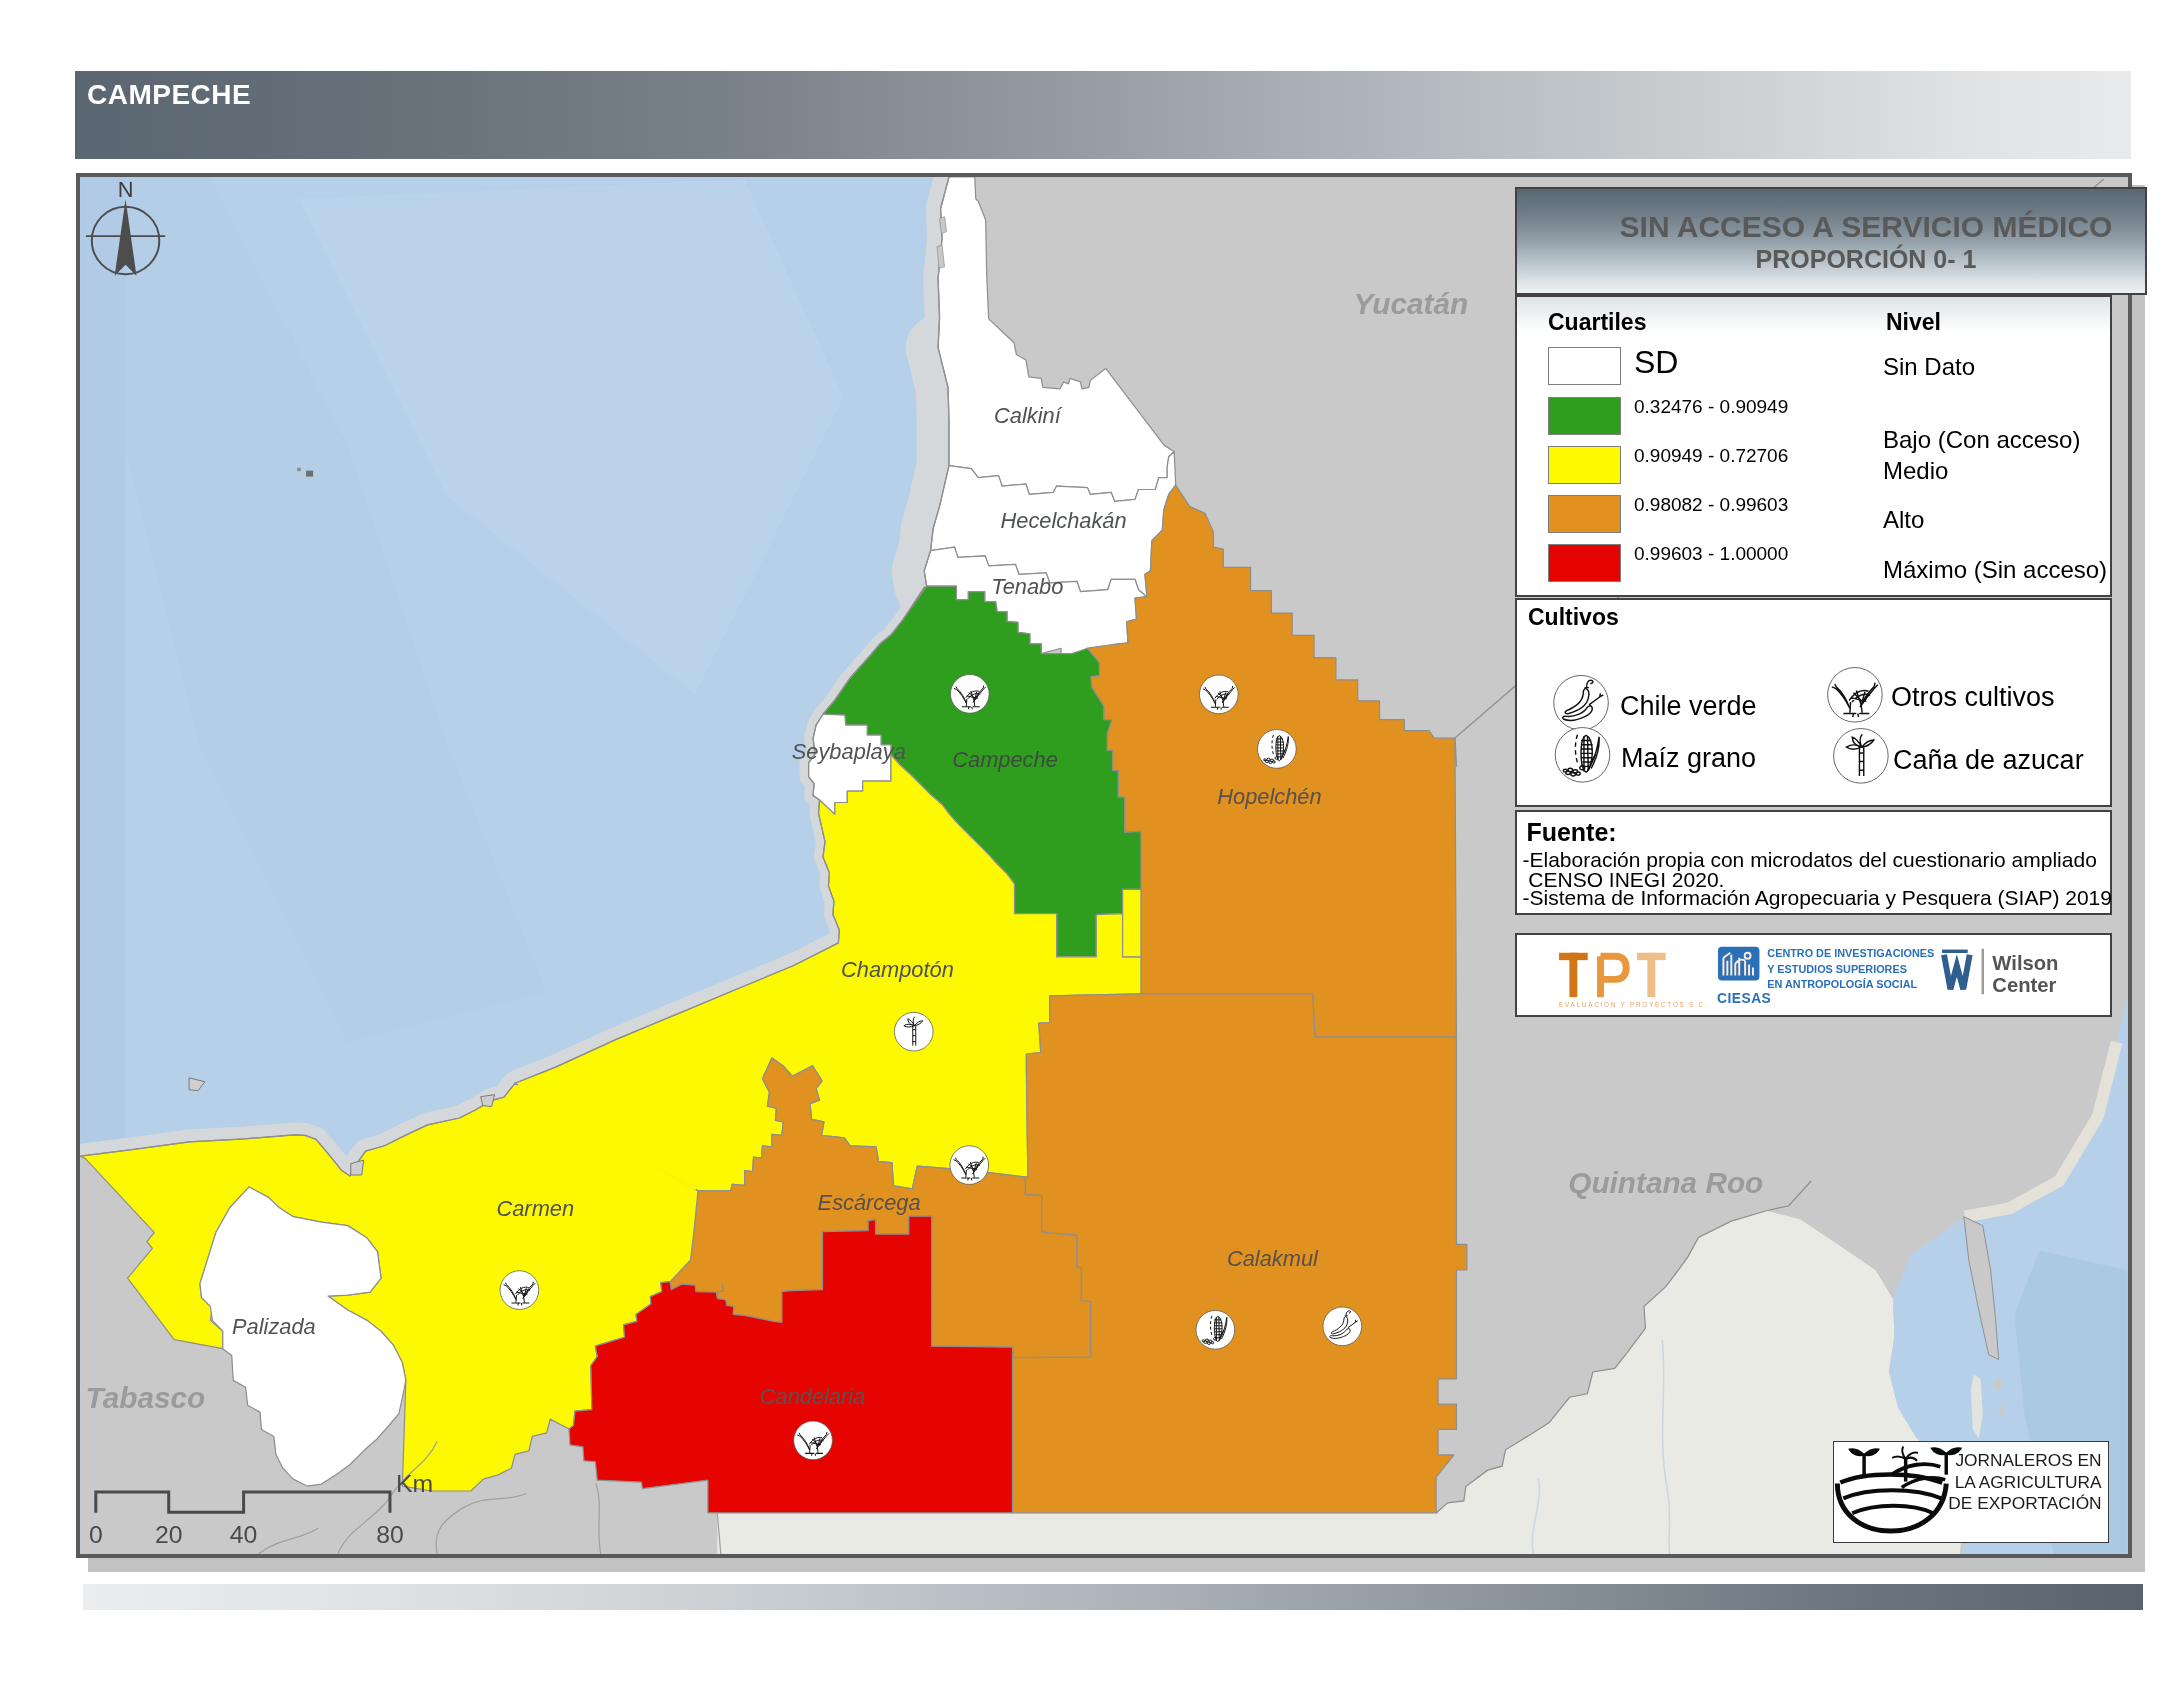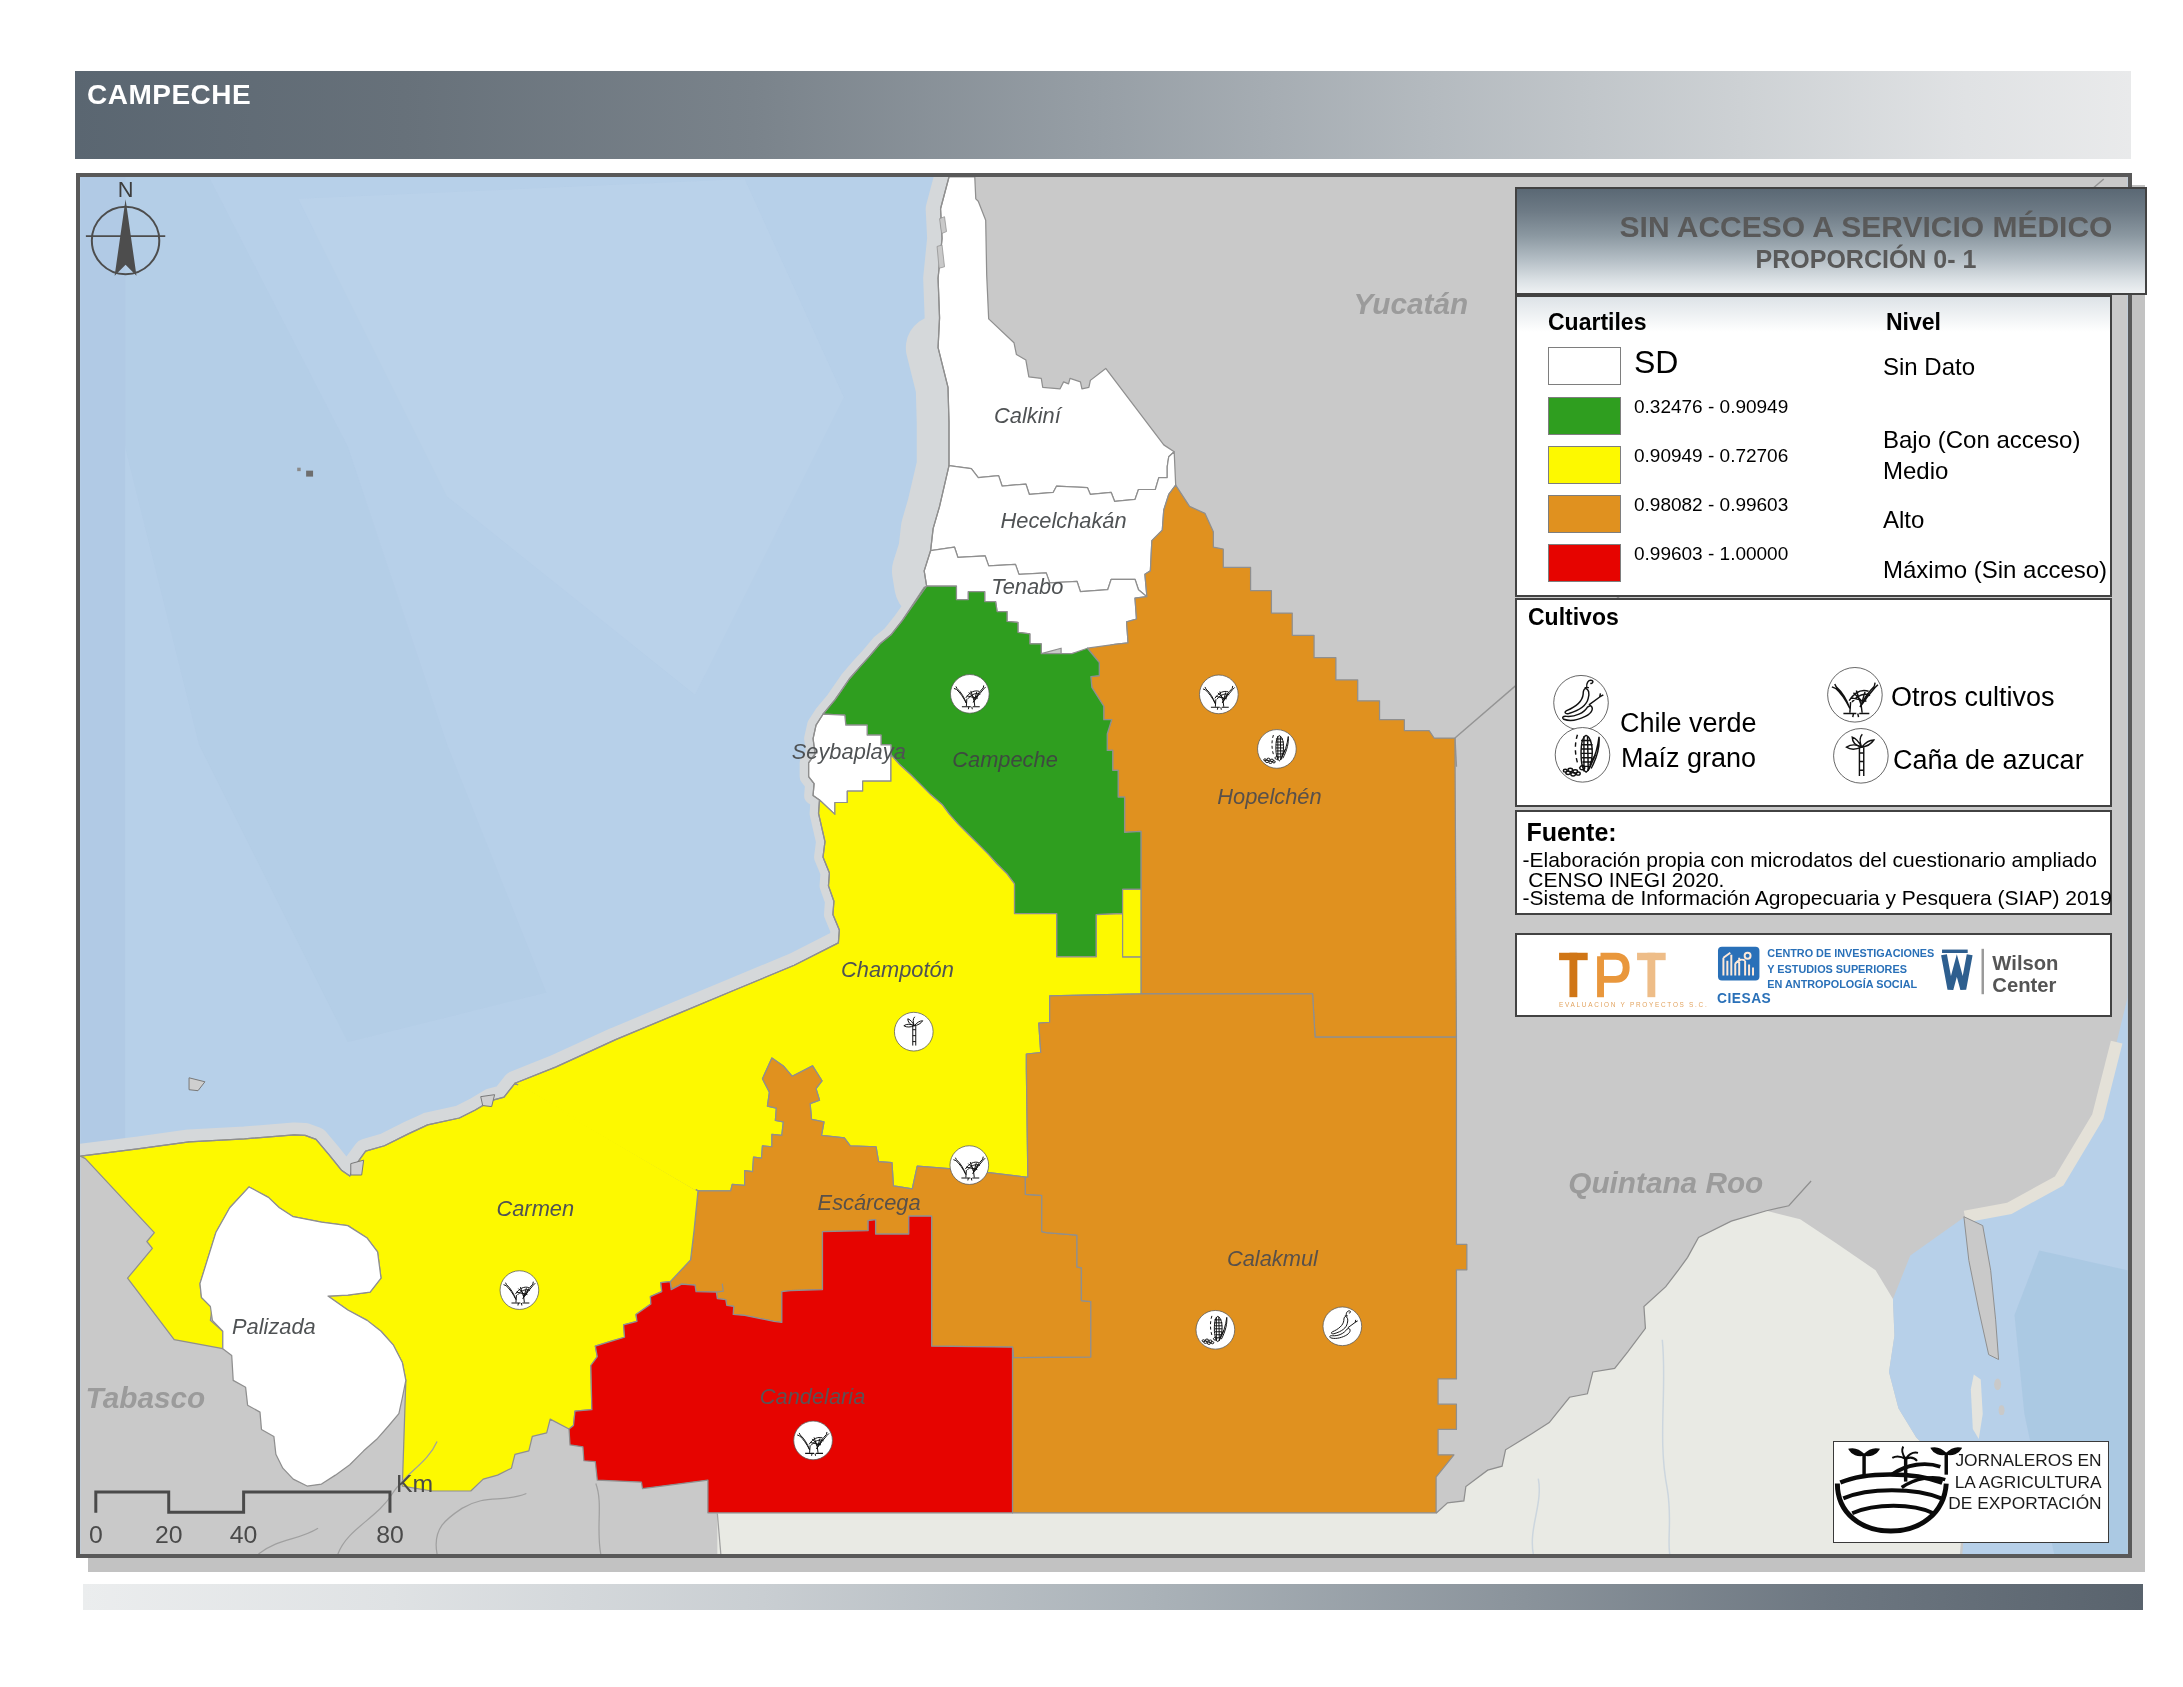--- a/index.html
+++ b/index.html
@@ -206,21 +206,21 @@
       </g>
 <circle cx="681" cy="191" r="55" fill="#fff" stroke="#333" stroke-width="1.5"></circle>
 <g transform="translate(681,191) scale(1.45)">
         <use href="#ic_otros"></use>
       </g>
 <circle cx="693" cy="314" r="55" fill="#fff" stroke="#333" stroke-width="1.5"></circle>
 <g transform="translate(693,314) scale(1.45)">
         <use href="#ic_cana"></use>
       </g>
 </svg>
-    <div class="cultlabel" style="left:103px;top:108px;">Chile verde</div>
+    <div class="cultlabel" style="left:103px;top:91px;">Chile verde</div>
     <div class="cultlabel" style="left:104px;top:143px;">Maíz grano</div>
     <div class="cultlabel" style="left:374px;top:82px;">Otros cultivos</div>
     <div class="cultlabel" style="left:376px;top:145px;">Caña de azucar</div>
   </div>
   <div id="lgD" class="abs lgbox">
     <div class="hdr" style="left:9.4px;top:6px;font-size:25px;">Fuente:</div>
     <div class="srcline" style="left:5.5px;top:36px;">-Elaboración propia con microdatos del cuestionario ampliado</div>
     <div class="srcline" style="left:5.5px;top:56px;">&nbsp;CENSO INEGI 2020.</div>
     <div class="srcline" style="left:5.5px;top:74px;">-Sistema de Información Agropecuaria y Pesquera (SIAP) 2019</div>
   </div>

